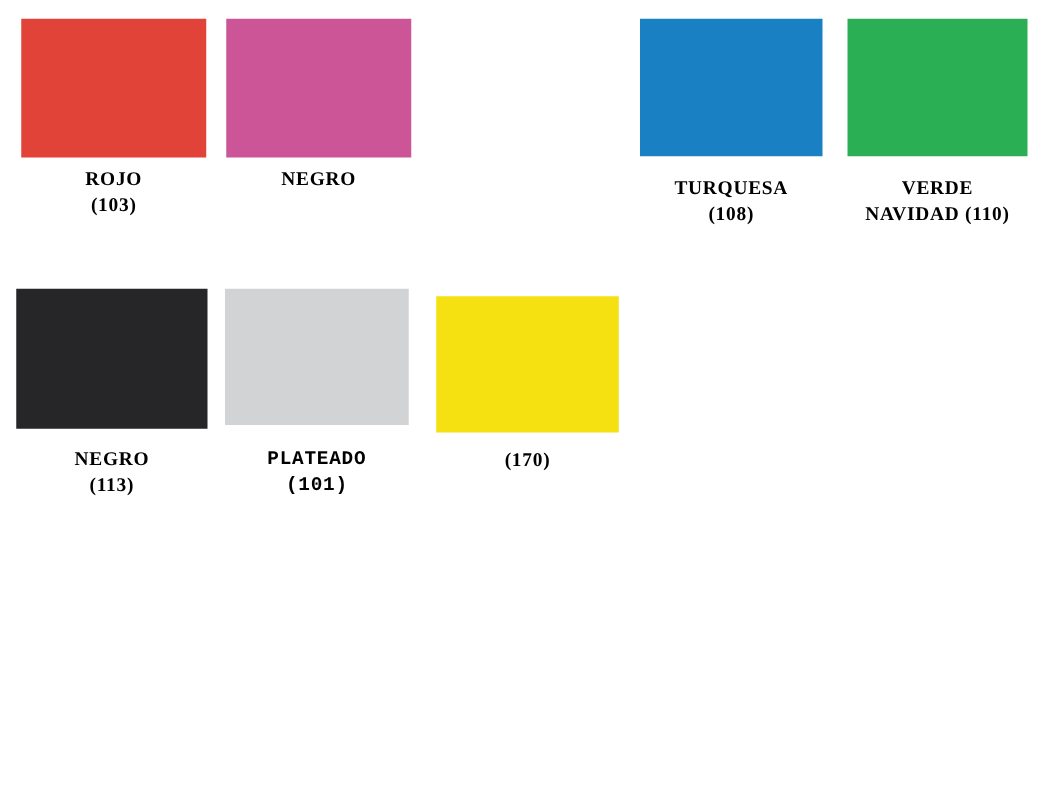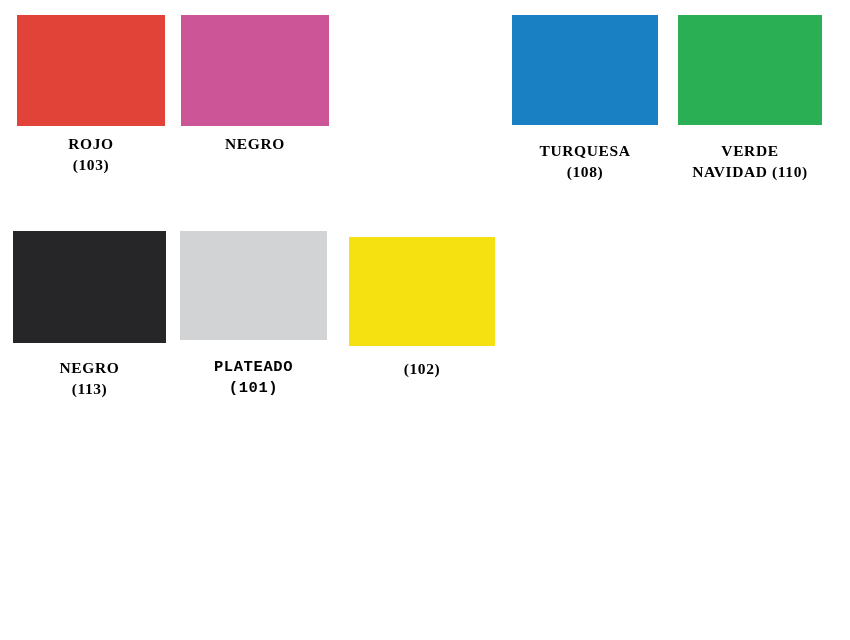--- a/index.html
+++ b/index.html
@@ -97,16 +97,16 @@
     <div class="swatch-cell" style="left: 180px; top: 231px; width: 147px; height: 174px;">
       <div class="swatch-chip" title="PLATEADO" style="height: 109px; background: rgb(210, 211, 213);"></div>
       <div class="swatch-caption" style="top: 126px; font-family: Liberation Mono, monospace;">
         <span class="caption-line">PLATEADO</span>
         <span class="caption-line">(101)</span>
       </div>
     </div>
     <div class="swatch-cell" style="left: 349px; top: 237px; width: 146px; height: 169px;">
       <div class="swatch-chip" title="DORADO" style="height: 109px; background: rgb(245, 224, 17);"></div>
       <div class="swatch-caption" style="top: 121px;">
-        <span class="caption-line">(102)</span>
+        <span class="caption-line">(170)</span>
       </div>
     </div>
   </div>
 
 </body></html>

